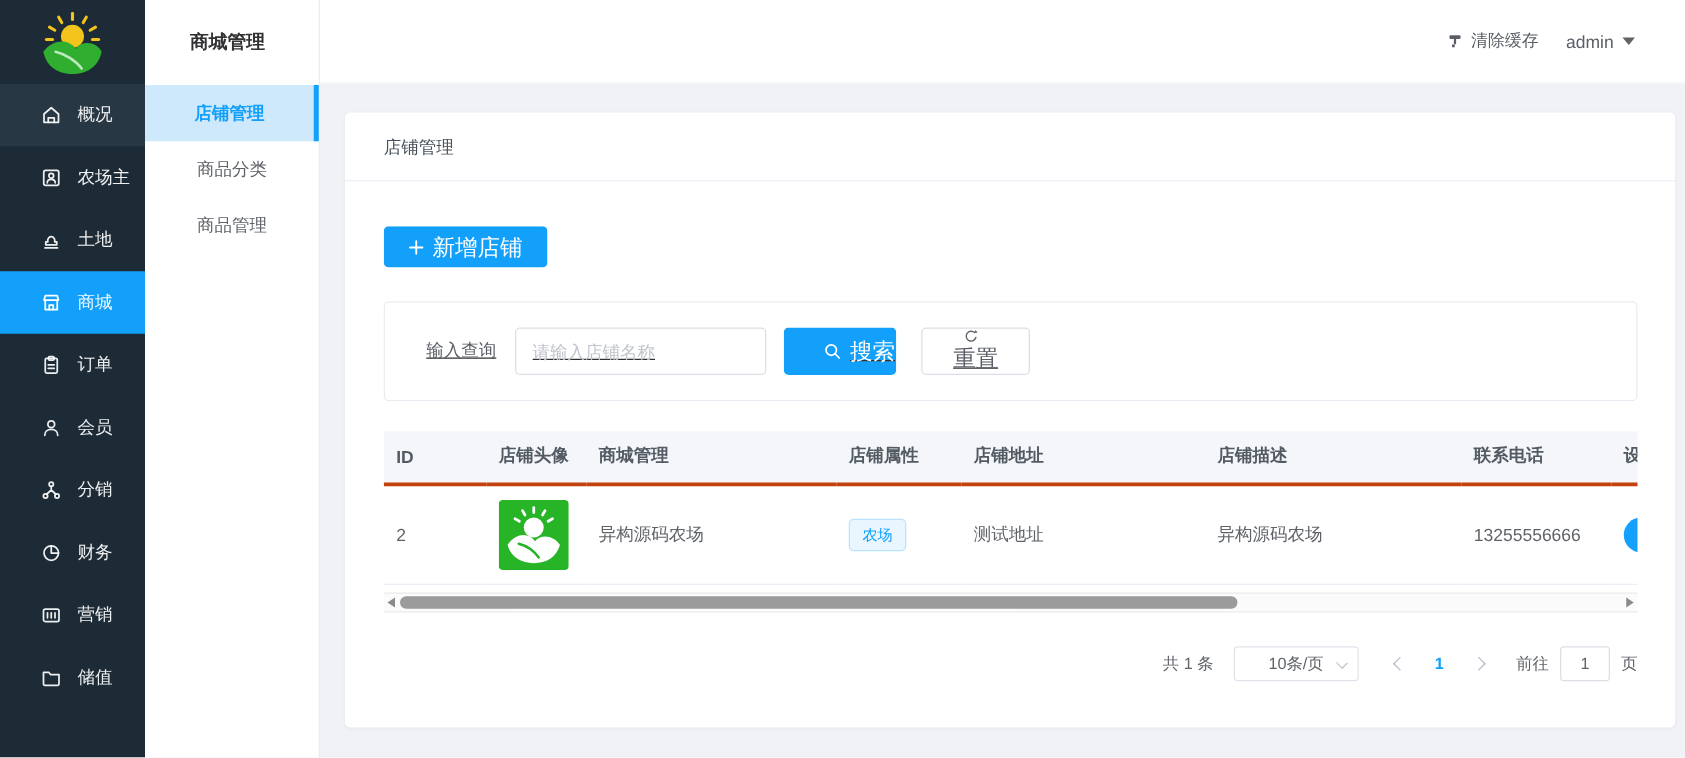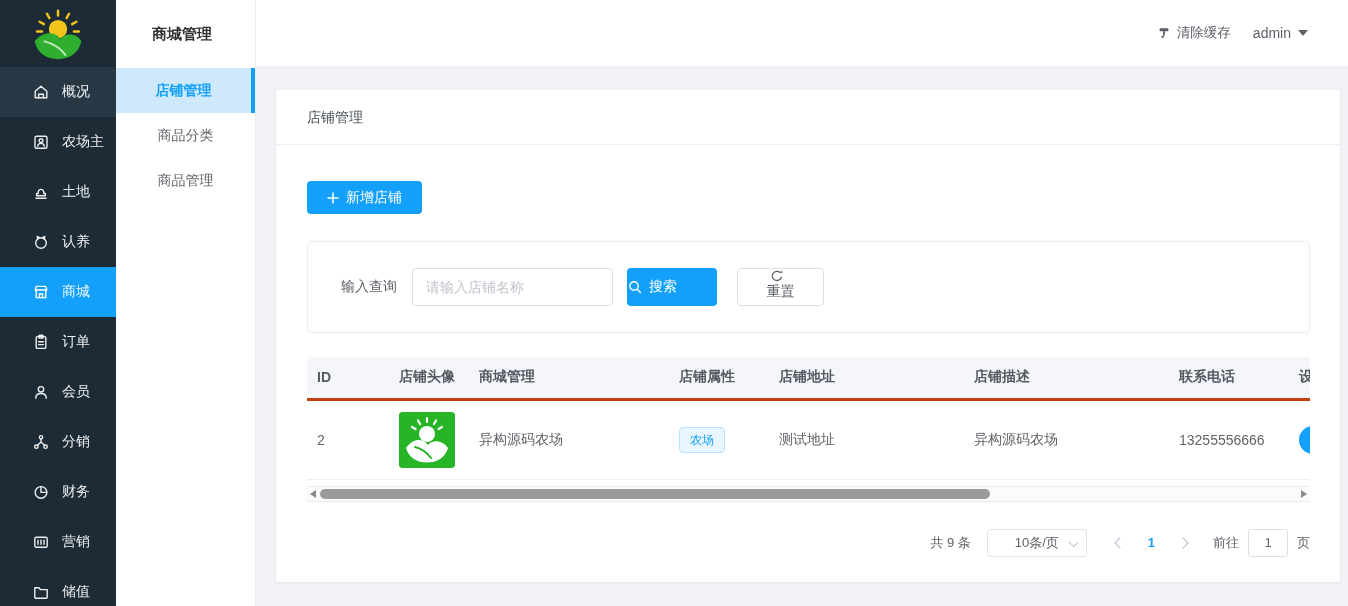--- a/index.html
+++ b/index.html
@@ -29,27 +29,27 @@
   .clear-cache { display:flex; align-items:center; color:#5a5e66; font-size:13.5px; cursor:pointer; }
   .clear-cache svg { margin-right:6px; }
   .user-menu { display:flex; align-items:center; margin-left:22px; color:#5a5e66; font-size:14px; cursor:pointer; }
   .caret-down { width:0; height:0; border:5px solid transparent; border-top:6px solid #5f6368; margin-left:7px; margin-top:5px; }
 
   .content { flex:1; background:#f0f2f5; padding:23px 8px 0 20px; }
   .card { width:1064px; height:492px; background:#fff; border-radius:4px; box-shadow:0 1px 3px rgba(0,0,0,.05); }
   .card-header { height:55px; line-height:55px; padding-left:31px; color:#46505a; border-bottom:1px solid #ebeef5; font-size:14px; }
   .card-body { padding:36px 30px 0 31px; }
 
-  .btn { display:inline-flex; align-items:center; justify-content:flex-start; border-radius:4px; cursor:pointer; font-size:14px; border:1px solid transparent; }
+  .btn { display:inline-flex; align-items:center; justify-content:flex-end; border-radius:4px; cursor:pointer; font-size:18px; border:1px solid transparent; }
   .btn-primary { background:#12a0fa; color:#fff; }
   .btn-plain { background:#fff; border-color:#dcdfe6; color:#5a5e66; }
   .btn-add { height:33px; padding:0 19px; }
   .btn-add .plus { margin-right:7px; display:flex; }
 
-  .search-panel { margin-top:27px; height:92px; border:1px solid #e9edf2; border-radius:4px; display:flex; align-items:center; padding-left:33px; }
+  .search-panel { margin-top:27px; height:80px; border:1px solid #e9edf2; border-radius:4px; display:flex; align-items:center; padding-left:33px;text-decoration:underline; }
   .search-label { color:#5a5e66; margin-right:15px; }
   .search-input { width:201px; height:38px; border:1px solid #dcdfe6; border-radius:4px; padding:0 13px; font-size:14px; color:#303133; outline:none; font-family:inherit; }
   .search-input::placeholder { color:#c0c4cc; }
   .btn-search { height:38px; width:90px; margin-left:14px; }
   .btn-search svg { margin-right:7px; }
   .btn-reset { height:38px; width:87px; margin-left:20px;flex-direction:column; }
   .btn-reset svg { margin-right:7px; }
 
   .table-viewport { margin-top:24px; width:1003px; overflow:hidden; }
   table { border-collapse:collapse; table-layout:fixed; width:1360px; }
@@ -121,30 +121,20 @@
         <span class="nav-label">农场主</span>
       </div>
       <div class="nav-item">
         <span class="nicon">
           <svg width="18" height="18" viewBox="0 0 18 18" fill="none" stroke="rgba(255,255,255,.92)" stroke-width="1.4" stroke-linecap="round" stroke-linejoin="round">
               <path d="M6.2 10.5 v-1.3 a2.8 2.8 0 1 1 5.6 0 v1.3 h1.6 v2.3 H4.6 v-2.3 Z"></path>
               <path d="M4 15.3 h10"></path>
             </svg>
         </span>
         <span class="nav-label">土地</span>
-      </div>
-      <div class="nav-item">
-        <span class="nicon">
-          <svg width="18" height="18" viewBox="0 0 18 18" fill="none" stroke="rgba(255,255,255,.92)" stroke-width="1.4" stroke-linecap="round" stroke-linejoin="round">
-              <circle cx="9" cy="10" r="5.3"></circle>
-              <path d="M5.8 6 L5.2 3.4 L7.6 4.8"></path>
-              <path d="M12.2 6 L12.8 3.4 L10.4 4.8"></path>
-            </svg>
-        </span>
-        <span class="nav-label">认养</span>
       </div>
       <div class="nav-item active">
         <span class="nicon">
           <svg width="18" height="18" viewBox="0 0 18 18" fill="none" stroke="#fff" stroke-width="1.4" stroke-linecap="round" stroke-linejoin="round">
               <path d="M3.2 7 L4.3 3.4 H13.7 L14.8 7 Z"></path>
               <path d="M4.2 7 V14.6 H13.8 V7"></path>
               <path d="M7.4 14.6 V11 H10.6 V14.6"></path>
             </svg>
         </span>
         <span class="nav-label">商城</span>
@@ -324,21 +314,21 @@
             </table>
           </div>
 
           <div class="hscrollbar">
             <div class="hs-arrow left"></div>
             <div class="hs-thumb"></div>
             <div class="hs-arrow right"></div>
           </div>
 
           <div class="pagination">
-            <span class="pg-total">共 9 条</span>
+            <span class="pg-total">共 1 条</span>
             <div class="pg-size">
               <span>10条/页</span>
               <span class="sel-caret"></span>
             </div>
             <span class="pg-chevron prev"></span>
             <span class="pg-current">1</span>
             <span class="pg-chevron next"></span>
             <span class="pg-goto-label">前往</span>
             <input class="pg-goto-input" type="text" value="1" style="">
             <span class="pg-page-suffix">页</span>

